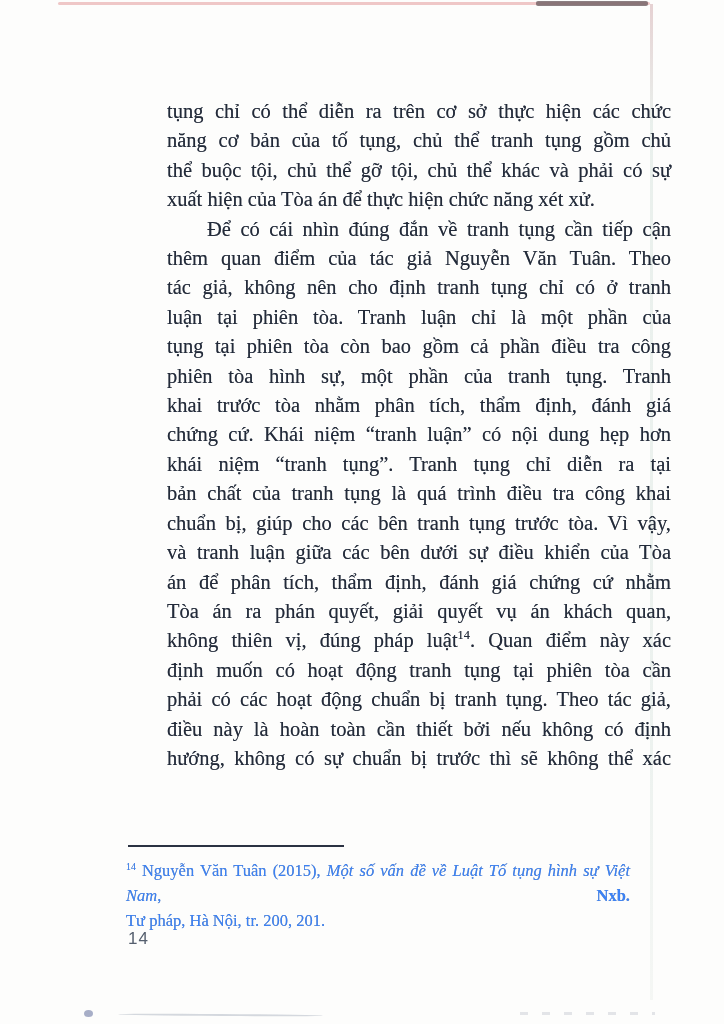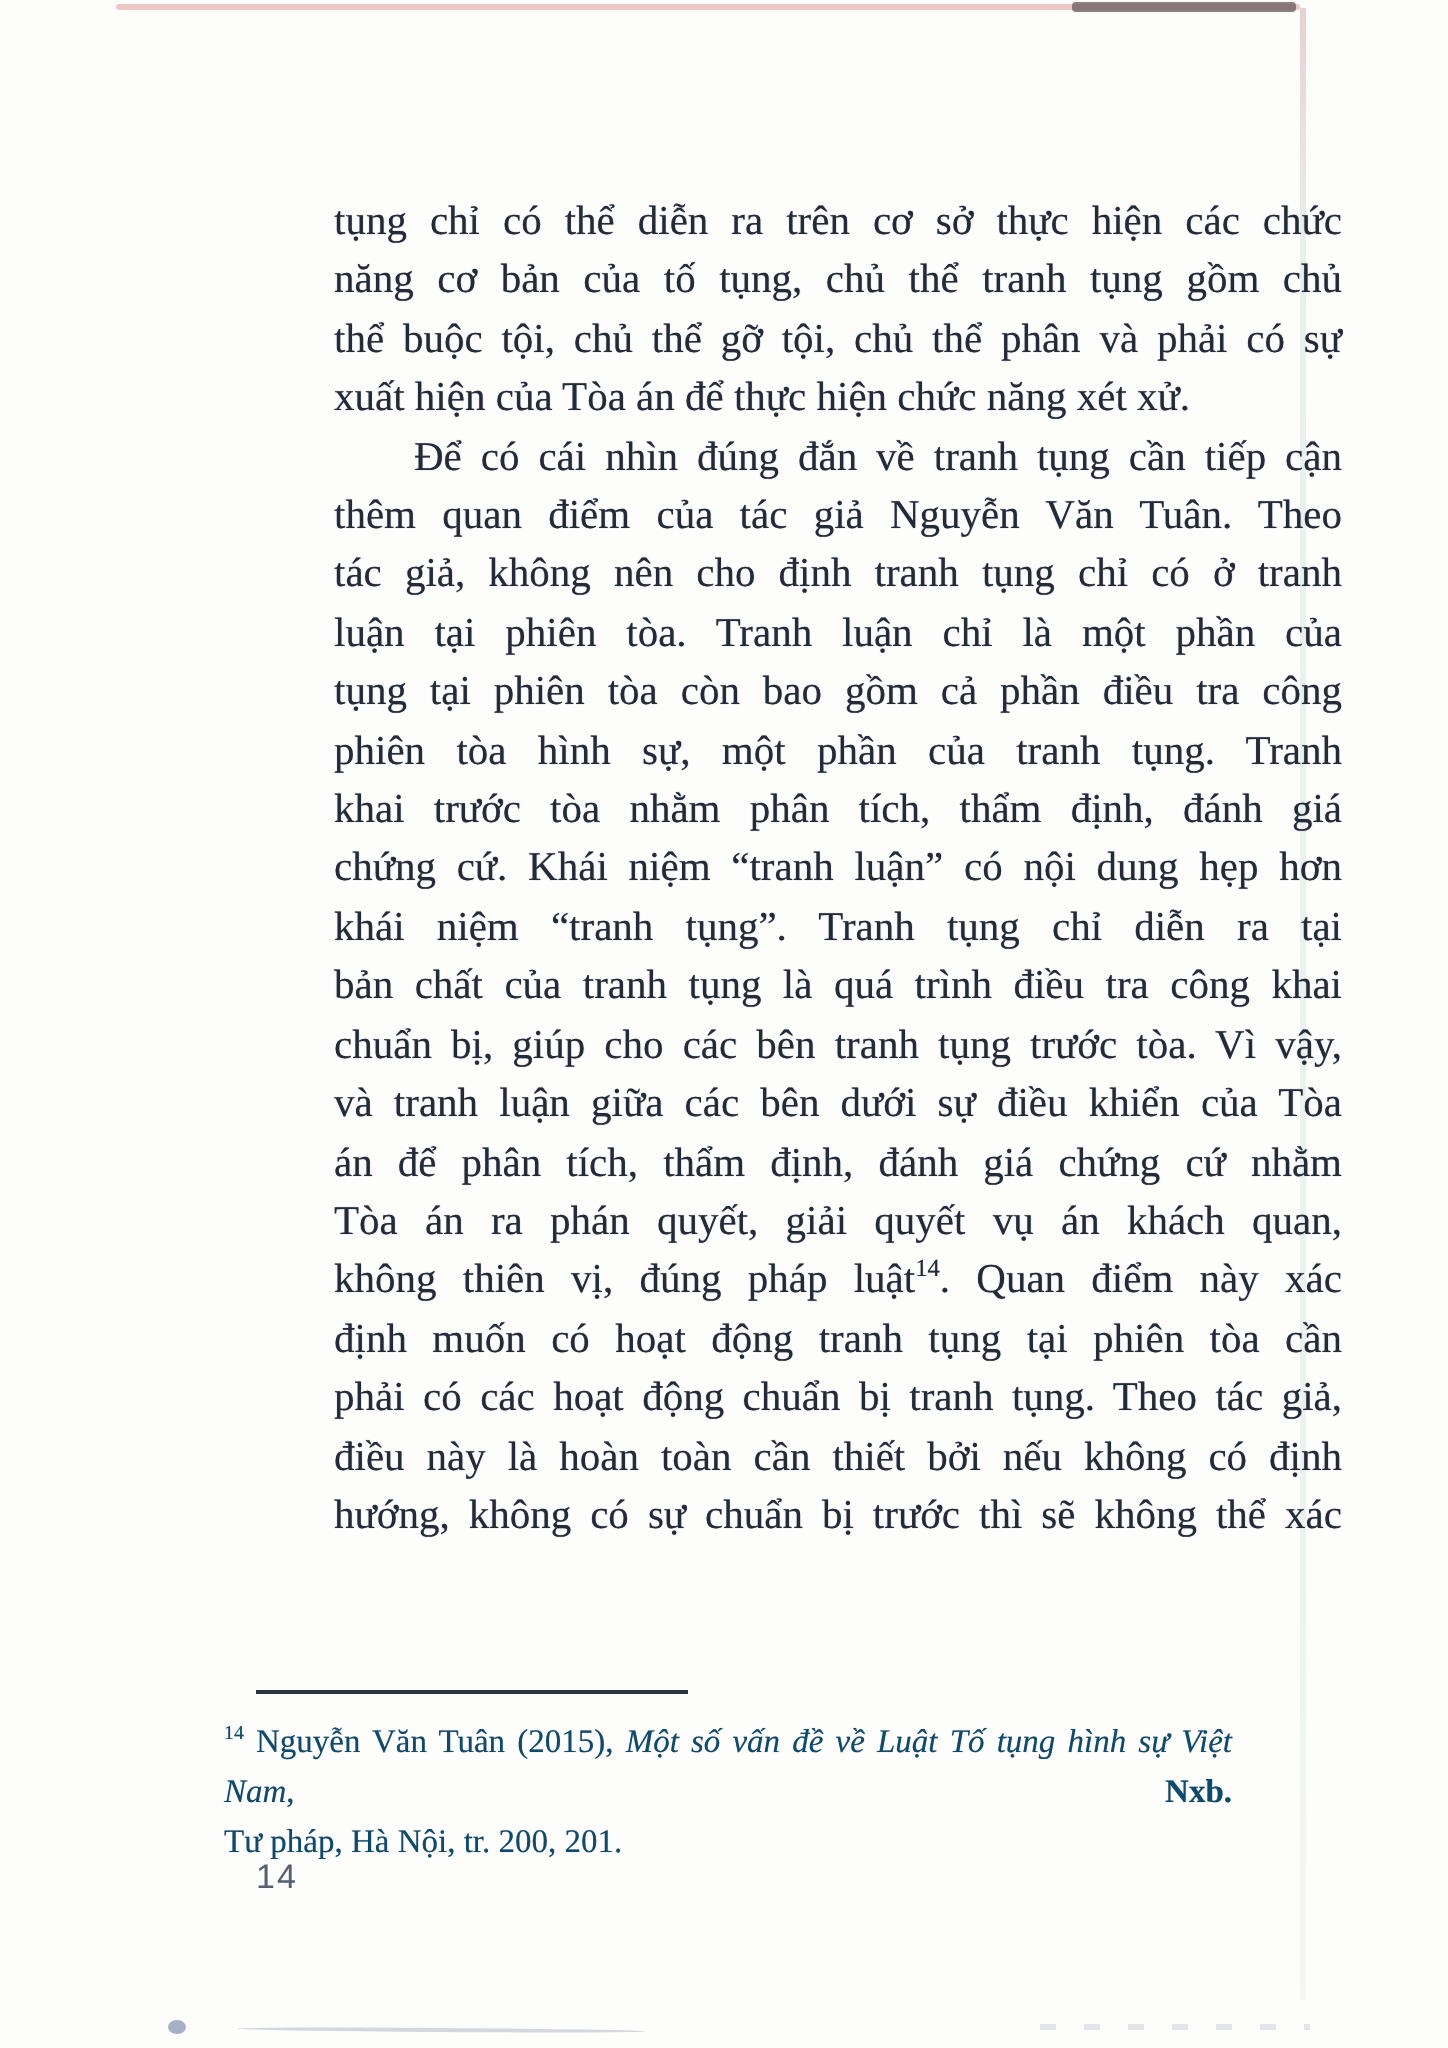--- a/index.html
+++ b/index.html
@@ -20,22 +20,22 @@
   .tl.indent { text-indent:40px; }
   sup { font-size:0.60em; line-height:0; vertical-align:super; letter-spacing:0; }
   em { font-style:italic; }
   .b { font-weight:bold; font-style:normal; }
   
   .footnote-rule {
     position:absolute; left:128px; top:845px; width:216px; height:2px;
     background:#2b3242;
   }
   .footnote {
-    position:absolute; left:112px; top:858px; width:504px;
-    font-size:16.5px; line-height:25px; color:#0c4a6e;
+    position:absolute; left:126px; top:858px; width:504px;
+    font-size:16.5px; line-height:25px; color:#3b82f6;
     text-shadow:0 0 0.4px rgba(42,50,66,.5);
   }
   .page-number {
     position:absolute; left:128px; top:929px;
     font-family:"Liberation Sans","DejaVu Sans",sans-serif;
     font-size:17px; color:#555f6e; letter-spacing:1px;
   }
   
   .edge-top-pink {
     position:absolute; left:58px; top:2px; width:592px; height:3px;
@@ -69,21 +69,21 @@
 <body>
 
 <div class="scan-page">
   <div class="edge-top-pink"></div>
   <div class="edge-top-dark"></div>
   <div class="edge-right"></div>
 
   <div class="body-text">
       <div class="tl">tụng chỉ có thể diễn ra trên cơ sở thực hiện các chức</div>
       <div class="tl">năng cơ bản của tố tụng, chủ thể tranh tụng gồm chủ</div>
-      <div class="tl">thể buộc tội, chủ thể gỡ tội, chủ thể phân và phải có sự</div>
+      <div class="tl">thể buộc tội, chủ thể gỡ tội, chủ thể khác và phải có sự</div>
       <div class="tl no-just">xuất hiện của Tòa án để thực hiện chức năng xét xử.</div>
       <div class="tl indent">Để có cái nhìn đúng đắn về tranh tụng cần tiếp cận</div>
       <div class="tl">thêm quan điểm của tác giả Nguyễn Văn Tuân. Theo</div>
       <div class="tl">tác giả, không nên cho định tranh tụng chỉ có ở tranh</div>
       <div class="tl">luận tại phiên tòa. Tranh luận chỉ là một phần của</div>
       <div class="tl">tụng tại phiên tòa còn bao gồm cả phần điều tra công</div>
       <div class="tl">phiên tòa hình sự, một phần của tranh tụng. Tranh</div>
       <div class="tl">khai trước tòa nhằm phân tích, thẩm định, đánh giá</div>
       <div class="tl">chứng cứ. Khái niệm “tranh luận” có nội dung hẹp hơn</div>
       <div class="tl">khái niệm “tranh tụng”. Tranh tụng chỉ diễn ra tại</div>

